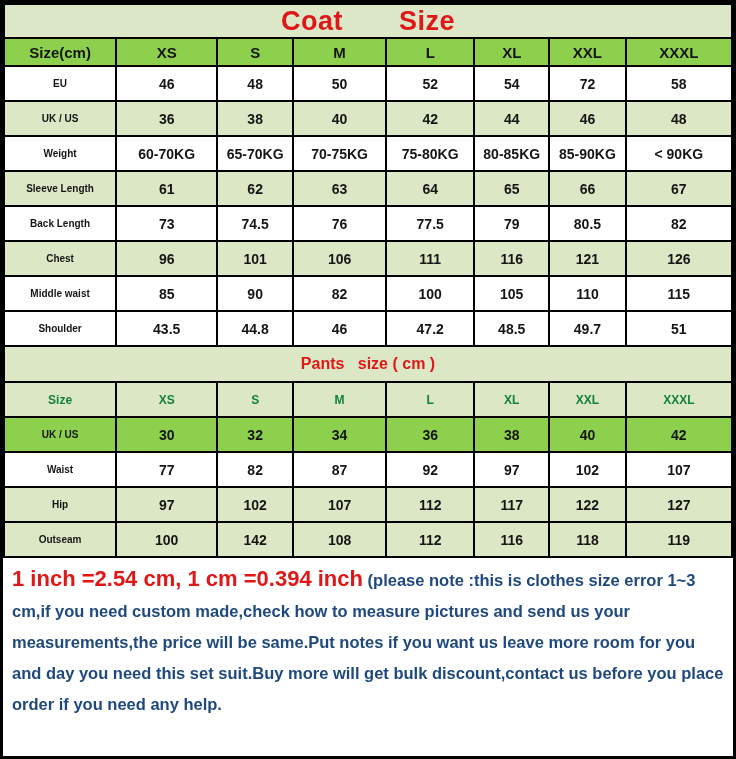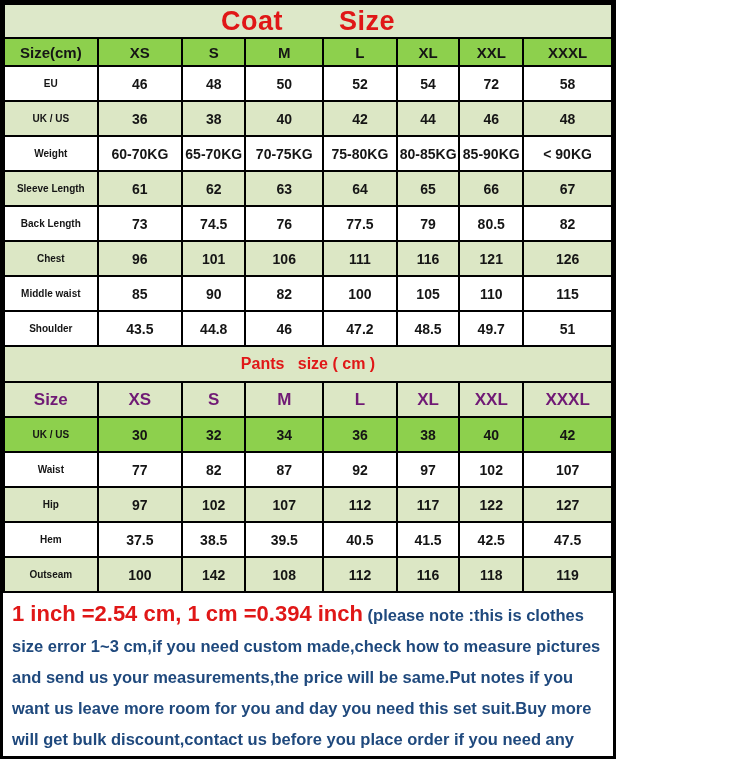--- a/index.html
+++ b/index.html
@@ -1,17 +1,17 @@
 <!DOCTYPE html>
 <html><head>
 <meta charset="utf-8">
 <style>
   html, body { margin: 0; padding: 0; background: #ffffff; }
   .sheet {
-    width: 616px;
+    width: 736px;
     height: 759px;
     box-sizing: border-box;
     border: 3px solid #000;
     background: #ffffff;
     font-family: "Liberation Sans", sans-serif;
     font-weight: bold;
     overflow: hidden;
   }
   table.size-grid {
     width: 100%;
@@ -50,22 +50,22 @@
   tr.pants-title-row td {
     height: 34px;
     background: #dce7c5;
     color: #e01717;
     font-size: 16px;
     white-space: pre;
   }
   tr.pants-header-row td {
     height: 33px;
     background: #dce7c5;
-    color: #701a75;
-    font-size: 17px;
+    color: #15803d;
+    font-size: 12px;
   }
   .note-area {
     box-sizing: border-box;
     padding: 5px 9px 0 9px;
     text-align: left;
     line-height: 31px;
   }
   .note-red {
     color: #e01717;
     font-size: 22px;
@@ -222,30 +222,20 @@
         <tr class="data-row bg-pale">
           <td class="label-cell">Hip</td>
           <td>97</td>
           <td>102</td>
           <td>107</td>
           <td>112</td>
           <td>117</td>
           <td>122</td>
           <td>127</td>
         </tr>
-        <tr class="data-row bg-white">
-          <td class="label-cell">Hem</td>
-          <td>37.5</td>
-          <td>38.5</td>
-          <td>39.5</td>
-          <td>40.5</td>
-          <td>41.5</td>
-          <td>42.5</td>
-          <td>47.5</td>
-        </tr>
         <tr class="data-row bg-pale">
           <td class="label-cell">Outseam</td>
           <td>100</td>
           <td>142</td>
           <td>108</td>
           <td>112</td>
           <td>116</td>
           <td>118</td>
           <td>119</td>
         </tr>

